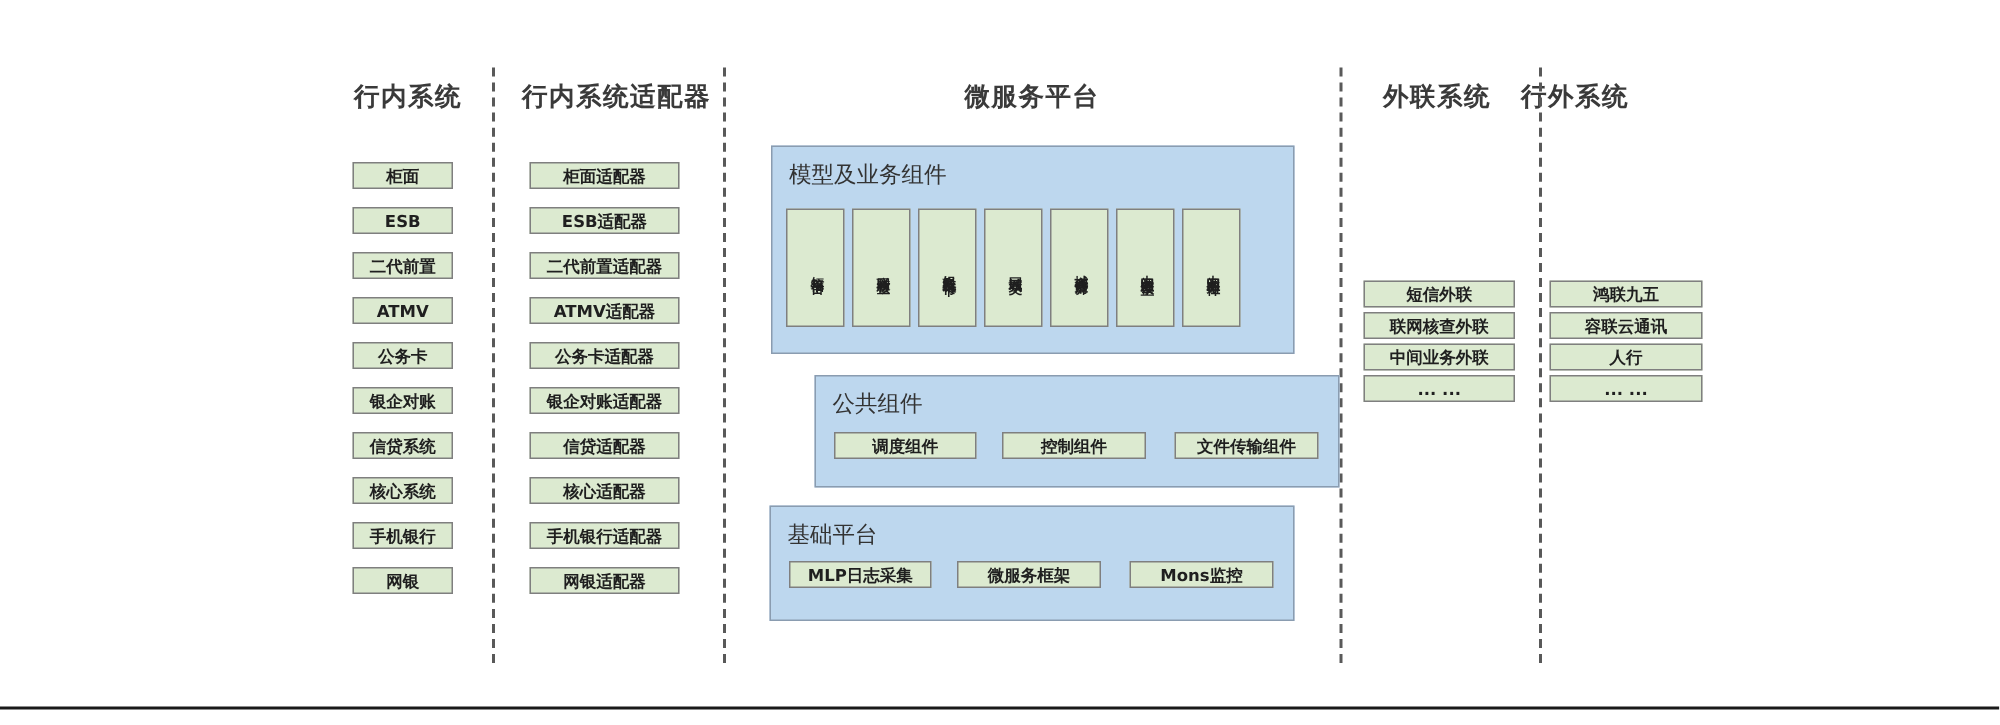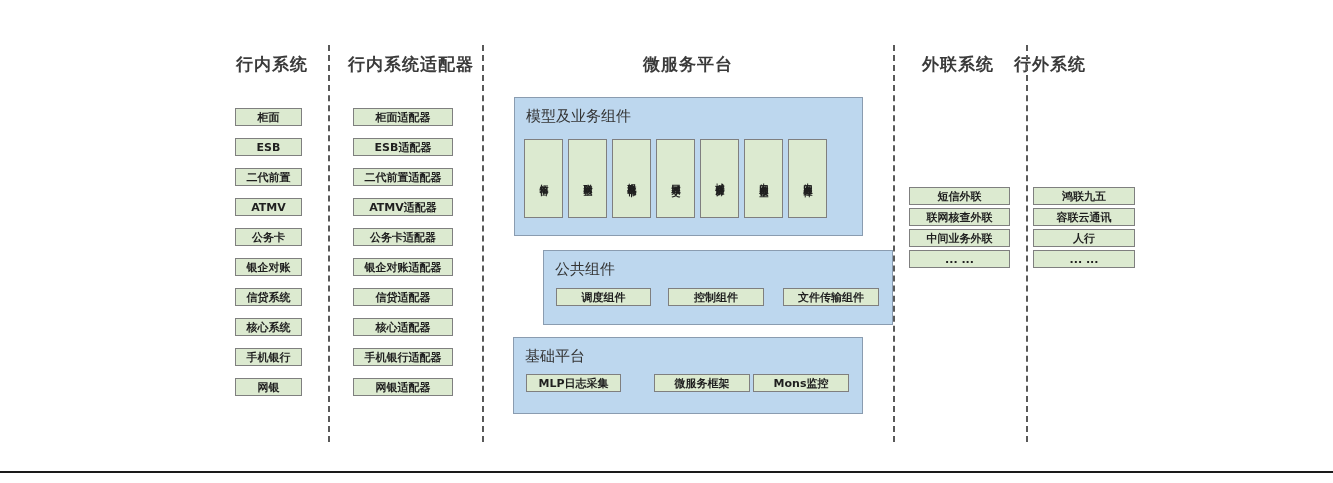--- a/index.html
+++ b/index.html
@@ -106,21 +106,21 @@
   <div class="bluebox" style="left:543px;top:250px;width:350px;height:75px">
     <div class="blabel">公共组件</div>
     <div class="gbox abs" style="left:12px;top:37px;width:95px">调度组件</div>
     <div class="gbox abs" style="left:124px;top:37px;width:96px">控制组件</div>
     <div class="gbox abs" style="left:239px;top:37px;width:96px">文件传输组件</div>
   </div>
 
   <div class="bluebox" style="left:513px;top:337px;width:350px;height:77px">
     <div class="blabel">基础平台</div>
     <div class="gbox abs" style="left:12px;top:36px;width:95px">MLP日志采集</div>
-    <div class="gbox abs" style="left:140px;top:36px;width:96px">微服务框架</div>
+    <div class="gbox abs" style="left:124px;top:36px;width:96px">微服务框架</div>
     <div class="gbox abs" style="left:239px;top:36px;width:96px">Mons监控</div>
   </div>
 
   <div class="stack wide-gap" style="left:909px;top:187px;width:101px">
     <div class="gbox">短信外联</div>
     <div class="gbox">联网核查外联</div>
     <div class="gbox">中间业务外联</div>
     <div class="gbox">... ...</div>
   </div>
 

